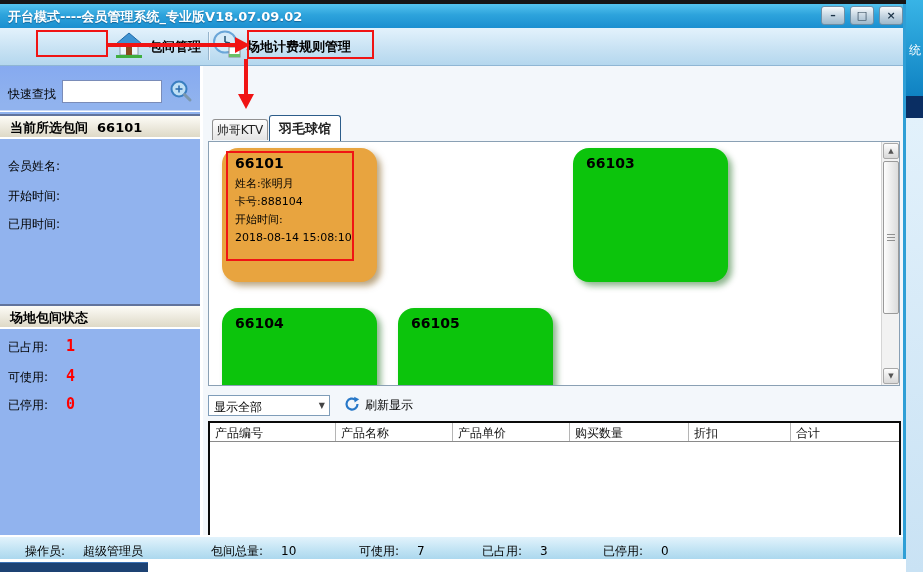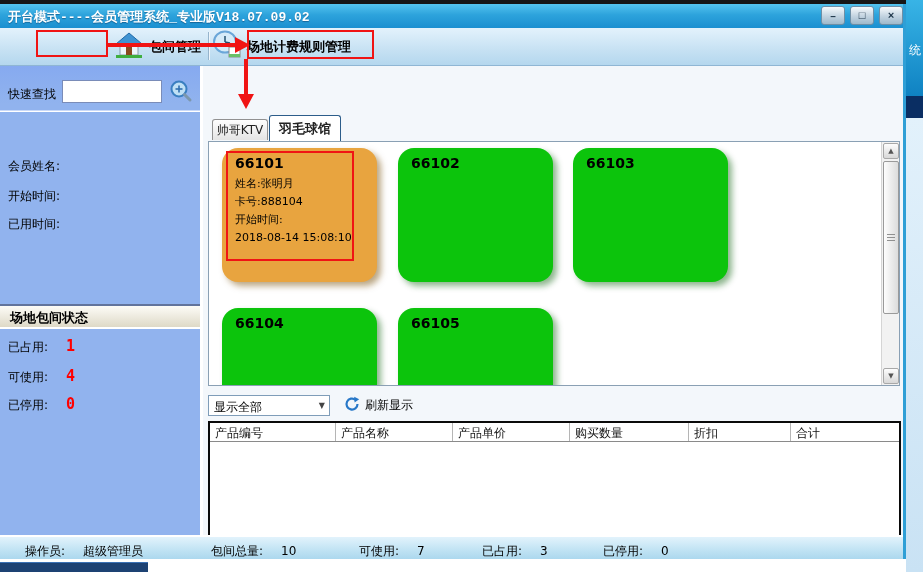--- a/index.html
+++ b/index.html
@@ -12,21 +12,21 @@
 
   
   .bgw { left:906px; top:0; width:17px; height:572px; }
   .bgw-title { left:0; top:0; width:17px; height:96px; background:linear-gradient(#38b4e6,#0f82c2); color:#fff; font-size:12px; padding:42px 0 0 3px; }
   .bgw-band { left:0; top:96px; width:17px; height:22px; background:#0a2e63; }
   .bgw-body { left:0; top:118px; width:17px; height:454px; background:linear-gradient(#e2f1fb,#c9e2f4); }
 
   
   .main-window { left:0; top:4px; width:906px; height:555px; border-right:3px solid #2f9fd6; background:#f3f7fb; }
 
-  .titlebar { left:0; top:0; width:903px; height:24px; background:linear-gradient(#54c3ee,#2da3dc 45%,#1b8fd0);font-family:Liberation Mono, monospace; }
+  .titlebar { left:0; top:0; width:903px; height:24px; background:linear-gradient(#54c3ee,#2da3dc 45%,#1b8fd0); }
   .title-text { position:absolute; left:8px; top:4px; color:#fff; font-size:13px; font-weight:bold; text-shadow:0 1px 1px rgba(0,40,80,.45); white-space:nowrap; }
   .win-btns { position:absolute; right:0px; top:2px; display:flex; gap:5px; }
   .win-btn { width:24px; height:19px; border:1px solid #6e8fa6; border-radius:3px; background:linear-gradient(#f7fafc,#c2d3e0 55%,#9fb9cb); color:#1c3347; font-size:11px; font-weight:bold; display:flex; align-items:center; justify-content:center; cursor:pointer; }
 
   .toolbar { left:0; top:24px; width:903px; height:38px; background:linear-gradient(#e3f2fc,#c6e1f3 60%,#b4d7ee); border-bottom:1px solid #8fb6d4; }
   .tb-btn { position:absolute; top:2px; height:33px; display:flex; align-items:center; gap:5px; cursor:pointer; }
   .tb-btn span.lbl { font-size:13px; font-weight:bold; color:#000; white-space:nowrap; }
   .tb-sep { position:absolute; left:208px; top:4px; width:1px; height:28px; background:#96b4cc; box-shadow:1px 0 0 #eef6fc; }
 
   
@@ -157,20 +157,23 @@
             <svg width="24" height="24" viewBox="0 0 24 24">
               <circle cx="10" cy="10" r="7.5" fill="#bfe0f5" stroke="#3a7fc1" stroke-width="2"></circle>
               <line x1="10" y1="6.5" x2="10" y2="13.5" stroke="#2f6fb0" stroke-width="1.6"></line>
               <line x1="6.5" y1="10" x2="13.5" y2="10" stroke="#2f6fb0" stroke-width="1.6"></line>
               <line x1="15.5" y1="15.5" x2="21" y2="21" stroke="#7c97ad" stroke-width="3" stroke-linecap="round"></line>
             </svg>
           </span>
         </button>
         <div class="side-sep"></div>
 
+        <div class="group-header" style="top:48px;">
+          <span>当前所选包间</span>&nbsp;&nbsp;<span>66101</span>
+        </div>
 
         <span class="side-field" style="top:92px;">会员姓名:</span>
         <span class="side-field" style="top:122px;">开始时间:</span>
         <span class="side-field" style="top:150px;">已用时间:</span>
 
         <div class="group-header" style="top:238px;">
           <span>场地包间状态</span>
         </div>
 
         <div class="stat-row" style="top:273px;">
@@ -198,23 +201,20 @@
             <span class="room-id">66101</span>
             <div class="room-details">
               <span>姓名:张明月</span><br>
               <span>卡号:888104</span><br>
               <span>开始时间:</span><br>
               <span>2018-08-14 15:08:10</span>
             </div>
             <div class="ann" style="position:absolute; left:4px; top:3px; width:128px; height:110px;"></div>
           </div>
 
-          <div class="room-card available" style="left:189px; top:6px;">
-            <span class="room-id">66102</span>
-          </div>
           <div class="room-card available" style="left:364px; top:6px;">
             <span class="room-id">66103</span>
           </div>
           <div class="room-card available" style="left:13px; top:166px;">
             <span class="room-id">66104</span>
           </div>
           <div class="room-card available" style="left:189px; top:166px;">
             <span class="room-id">66105</span>
           </div>
 

